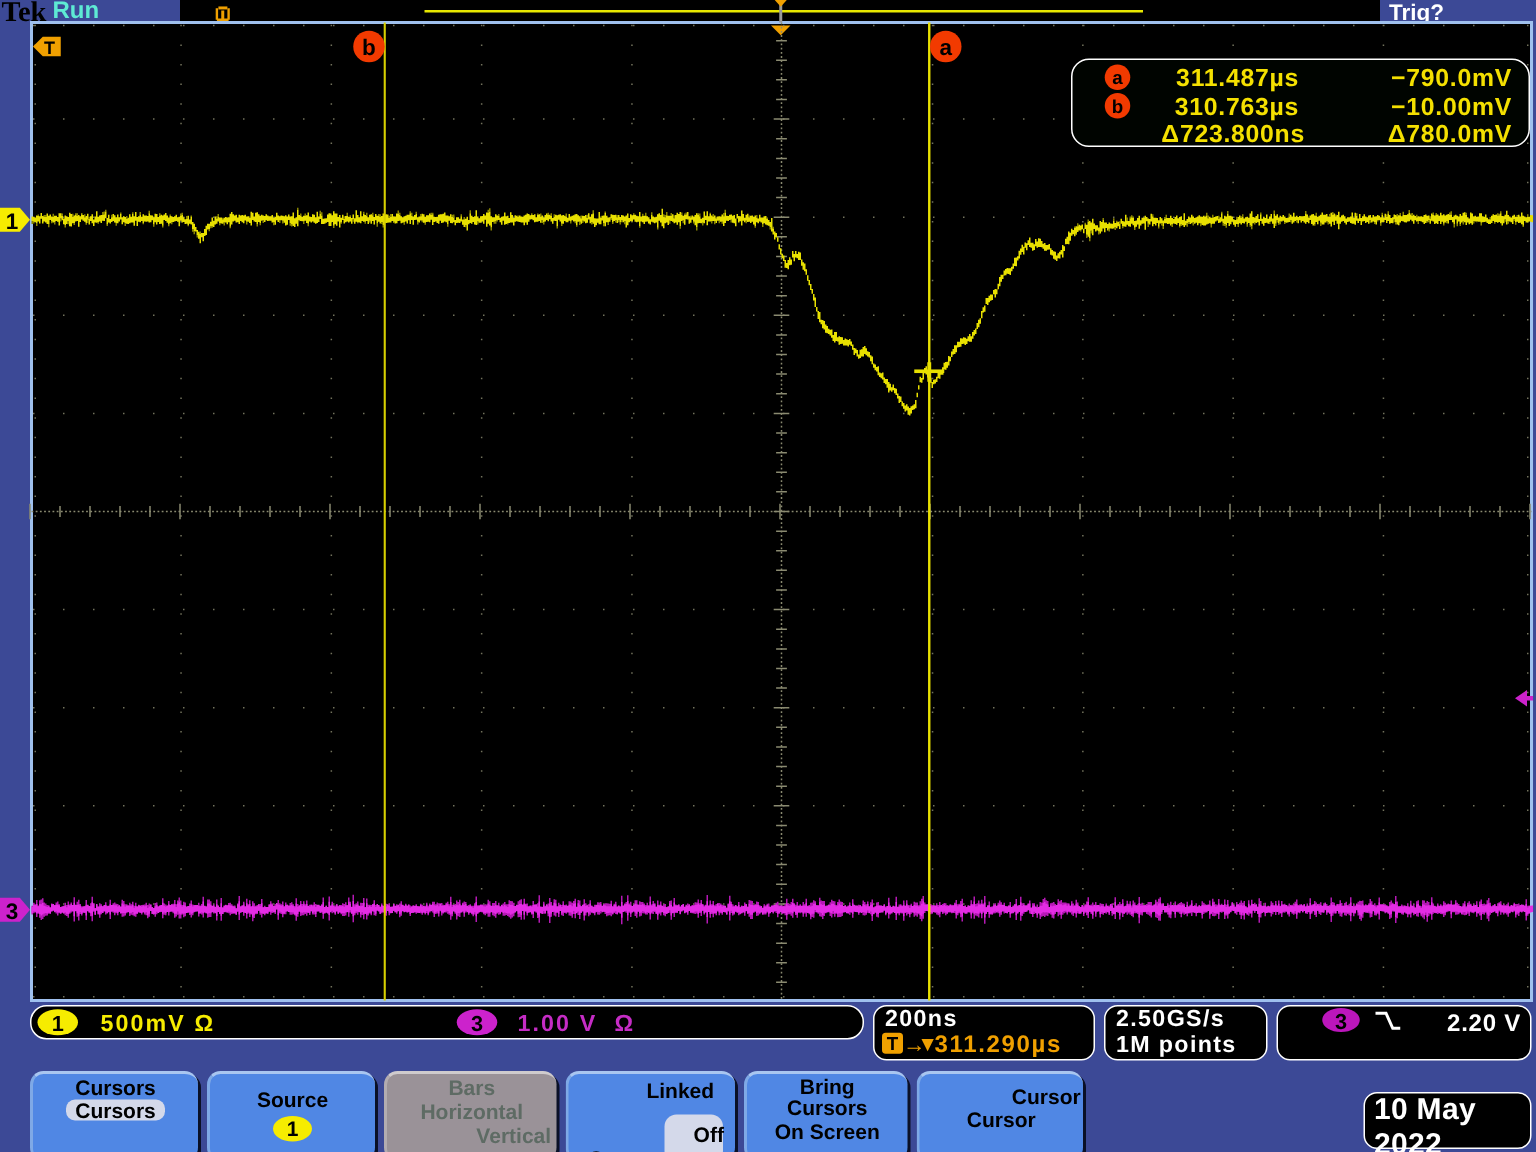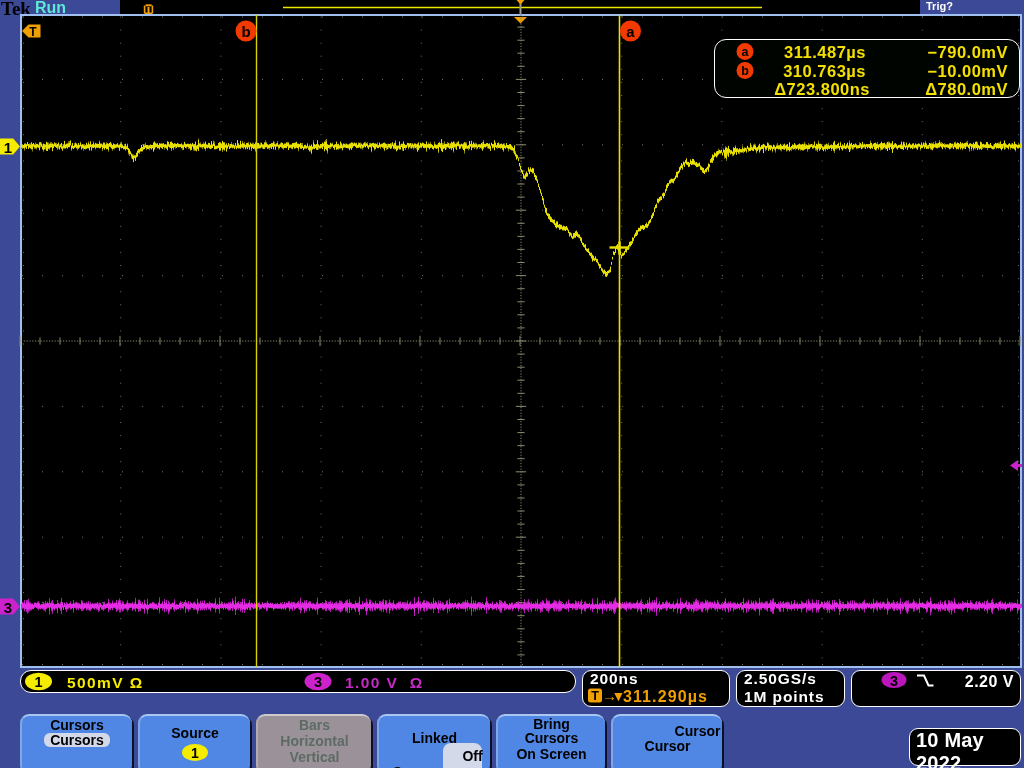--- a/index.html
+++ b/index.html
@@ -12,21 +12,21 @@
        box-shadow:2px 2px 0 #0a1026;}
   .btn div{position:absolute;left:0;width:100%;line-height:13px;}
   svg text{font-family:"Liberation Sans",sans-serif;}
   .pill{display:inline-block;background:#d4d9ea;border-radius:6px;padding:0 6px;line-height:14px;}
 </style></head>
 <body>
 
 <div class="abs" style="left:120px;top:0;width:800px;height:14px;background:#000;"></div>
 <div class="abs bold" style="left:1px;top:-2px;color:#000;font-family:'Liberation Serif',serif;font-size:19px;">Tek</div>
 <div class="abs bold" style="left:35px;top:-1px;color:#5eead4;font-size:16px;">Run</div>
-<div class="abs bold" style="left:926px;top:0px;color:#fff;font-size:11px;">Trig?</div>
+<div class="abs bold" style="left:926px;top:0px;color:#fff;font-size:15px;">Trig?</div>
 
 <div class="abs" style="left:20px;top:14px;width:1002px;height:654px;background:#000;
      border:2px solid #9fc0ee;box-sizing:border-box;"></div>
 
 <svg class="abs" width="1024" height="768" viewBox="0 0 1024 768" style="left:0;top:0;">
 
   <line x1="283" y1="7.5" x2="762" y2="7.5" stroke="#e8e800" stroke-width="1.6"></line>
   <g stroke="#f0a000" stroke-width="1.6" fill="none">
     <path d="M144.6 5.5V13.2M152.4 5.5V13.2M144.6 13.2H152.4"></path>
     <path d="M145.6 5.3H151.6" stroke-width="2"></path>
@@ -118,24 +118,24 @@
 <div class="btn" style="left:138px;width:112px;">
   <div style="top:11px;">Source</div>
   <div style="top:27px;"><svg width="30" height="19" viewBox="0 0 30 19">
         <ellipse cx="15" cy="9.5" rx="13" ry="8.5" fill="#f6ec00"></ellipse>
         <text x="15" y="14.5" font-size="14" font-weight="bold" fill="#000" text-anchor="middle" font-family="Liberation Sans">1</text>
       </svg></div>
 </div>
 <div class="btn" style="left:256px;width:115px;background:#9a9298;color:#5e6b64;border-top-color:#cfcbcd;border-left-color:#b3acb0;">
   <div style="top:3px;">Bars</div>
   <div style="top:19px;">Horizontal</div>
-  <div style="top:35px;">Vertical</div>
+  <div style="top:35px;padding-left:28px;">Vertical</div>
 </div>
 <div class="btn" style="left:377px;width:113px;">
-  <div style="top:16px;">Linked</div>
+  <div style="top:5px;padding-left:19px;">Linked</div>
   <div style="top:50px;left:13px;width:40px;text-align:left;">On</div>
   <div style="top:27px;left:64px;width:39px;height:32px;background:#d4d9ea;border-radius:8px;"></div>
   <div style="top:34px;left:64px;width:59px;">Off</div>
 </div>
 <div class="btn" style="left:496px;width:109px;">
   <div style="top:2px;">Bring</div>
   <div style="top:16px;">Cursors</div>
   <div style="top:32px;">On Screen</div>
 </div>
 <div class="btn" style="left:611px;width:111px;">

